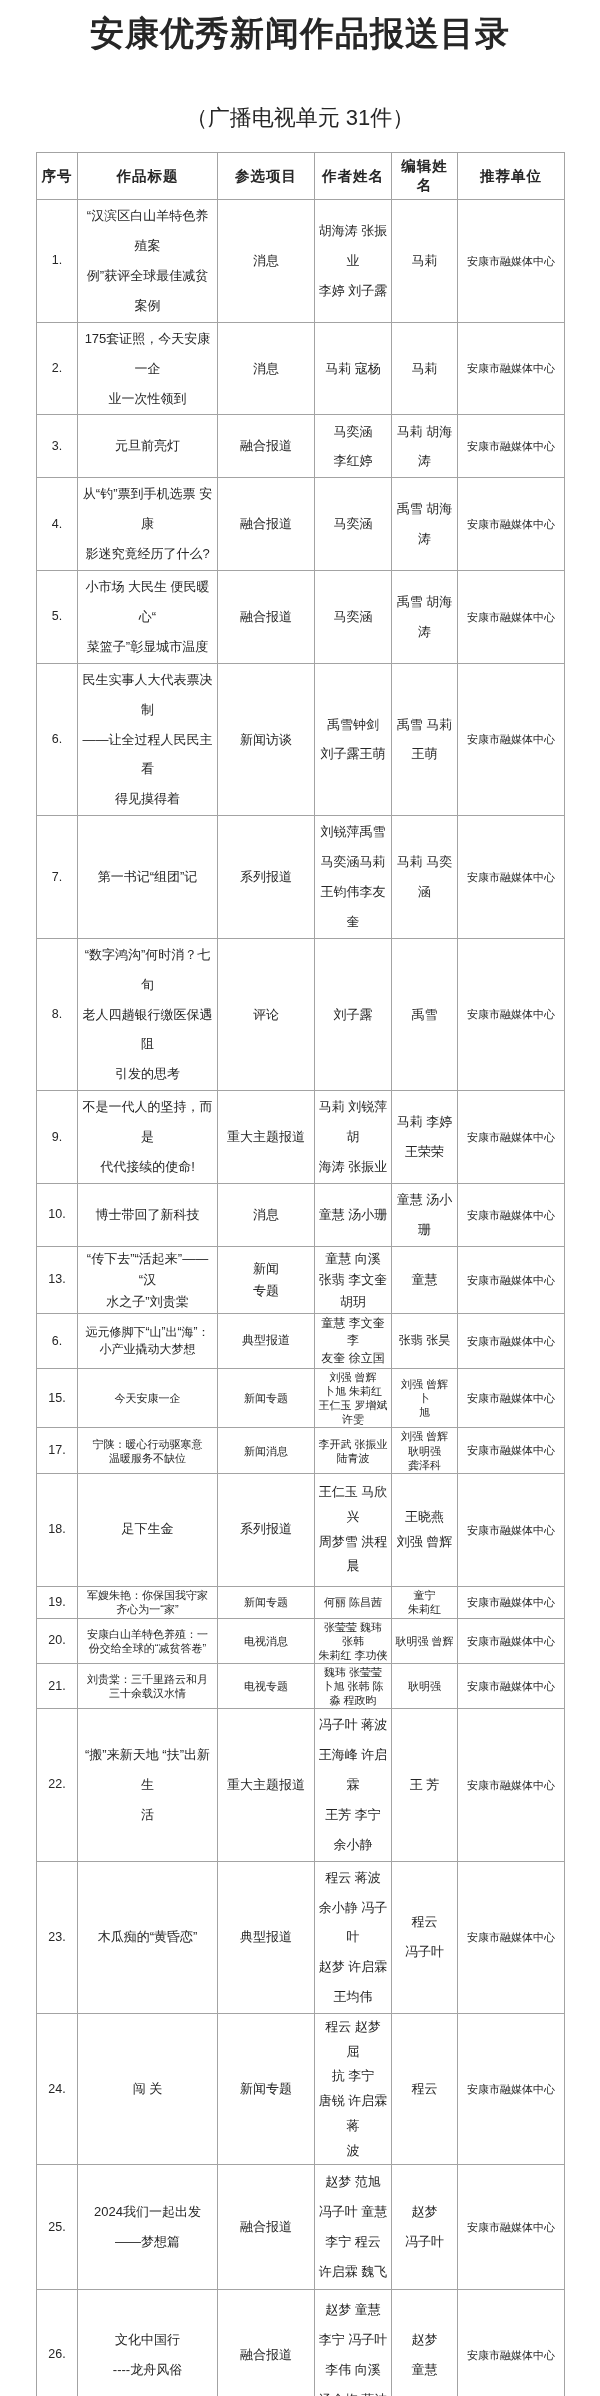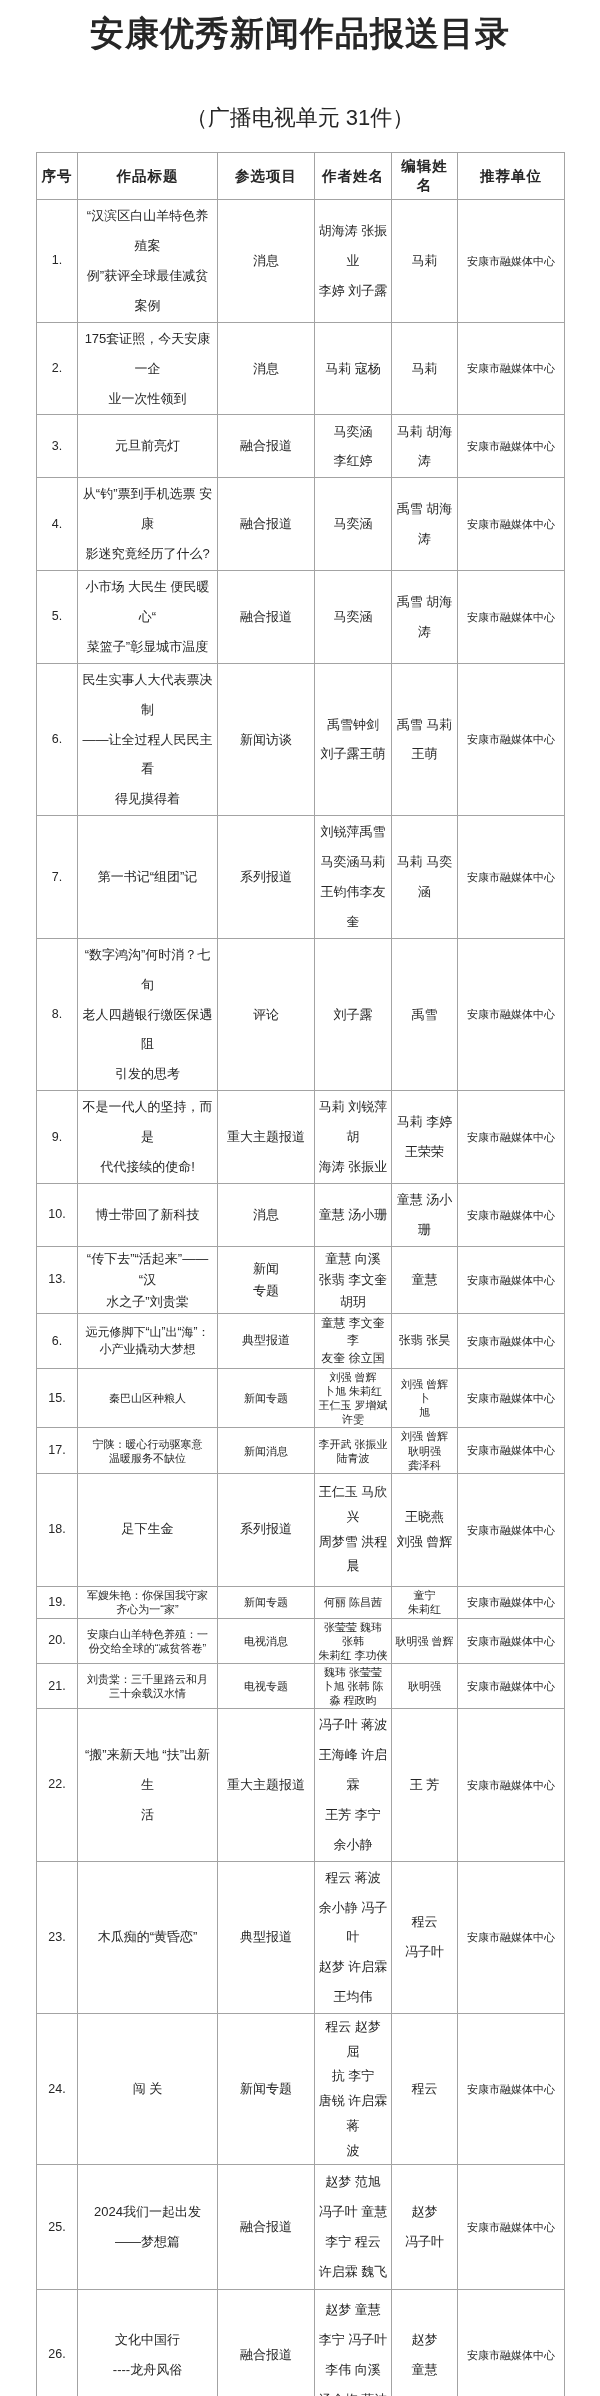--- a/index.html
+++ b/index.html
@@ -196,21 +196,21 @@
 小产业撬动大梦想</td>
     <td class="c-cat">典型报道</td>
     <td class="c-authors">童慧 李文奎李
 友奎 徐立国</td>
     <td class="c-editors">张翡 张昊</td>
     <td class="c-unit">安康市融媒体中心</td>
   </tr>
 
   <tr class="d-x" style="height: 56px;">
     <td class="c-no">15.</td>
-    <td class="c-title">秦巴山区种粮人</td>
+    <td class="c-title">今天安康一企</td>
     <td class="c-cat">新闻专题</td>
     <td class="c-authors">刘强 曾辉
 卜旭 朱莉红
 王仁玉 罗增斌
 许雯</td>
     <td class="c-editors">刘强 曾辉 卜
 旭</td>
     <td class="c-unit">安康市融媒体中心</td>
   </tr>
 

